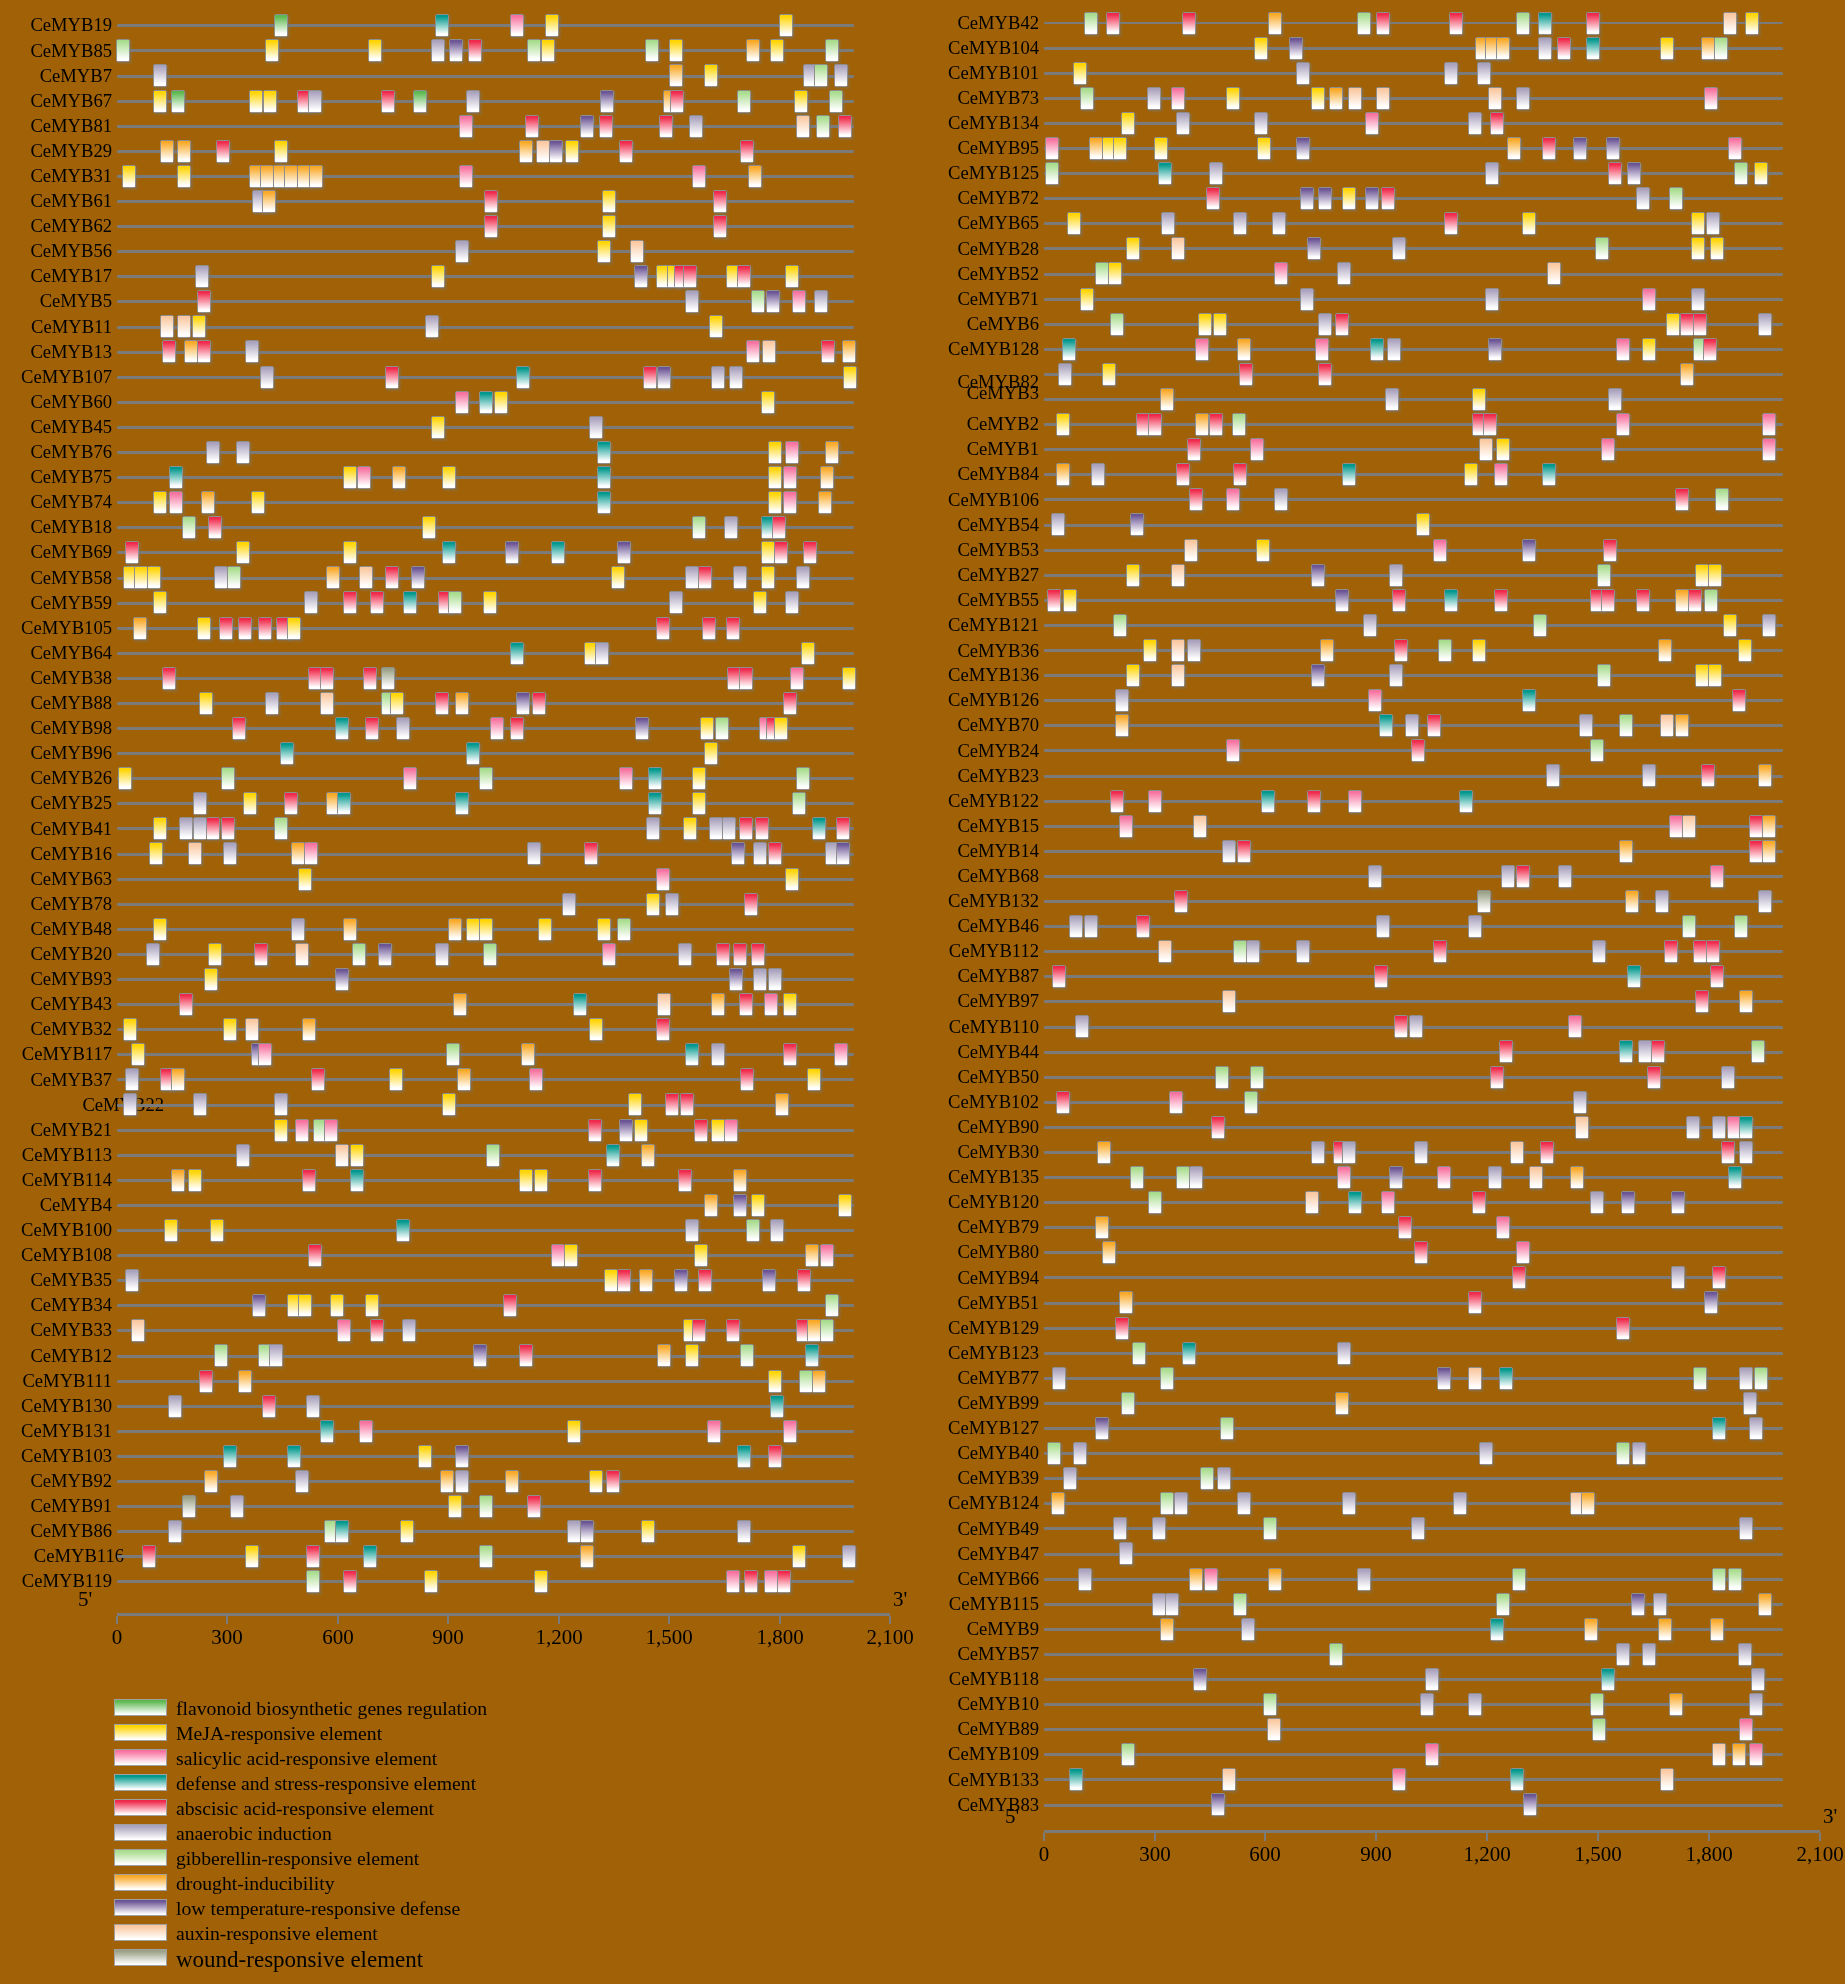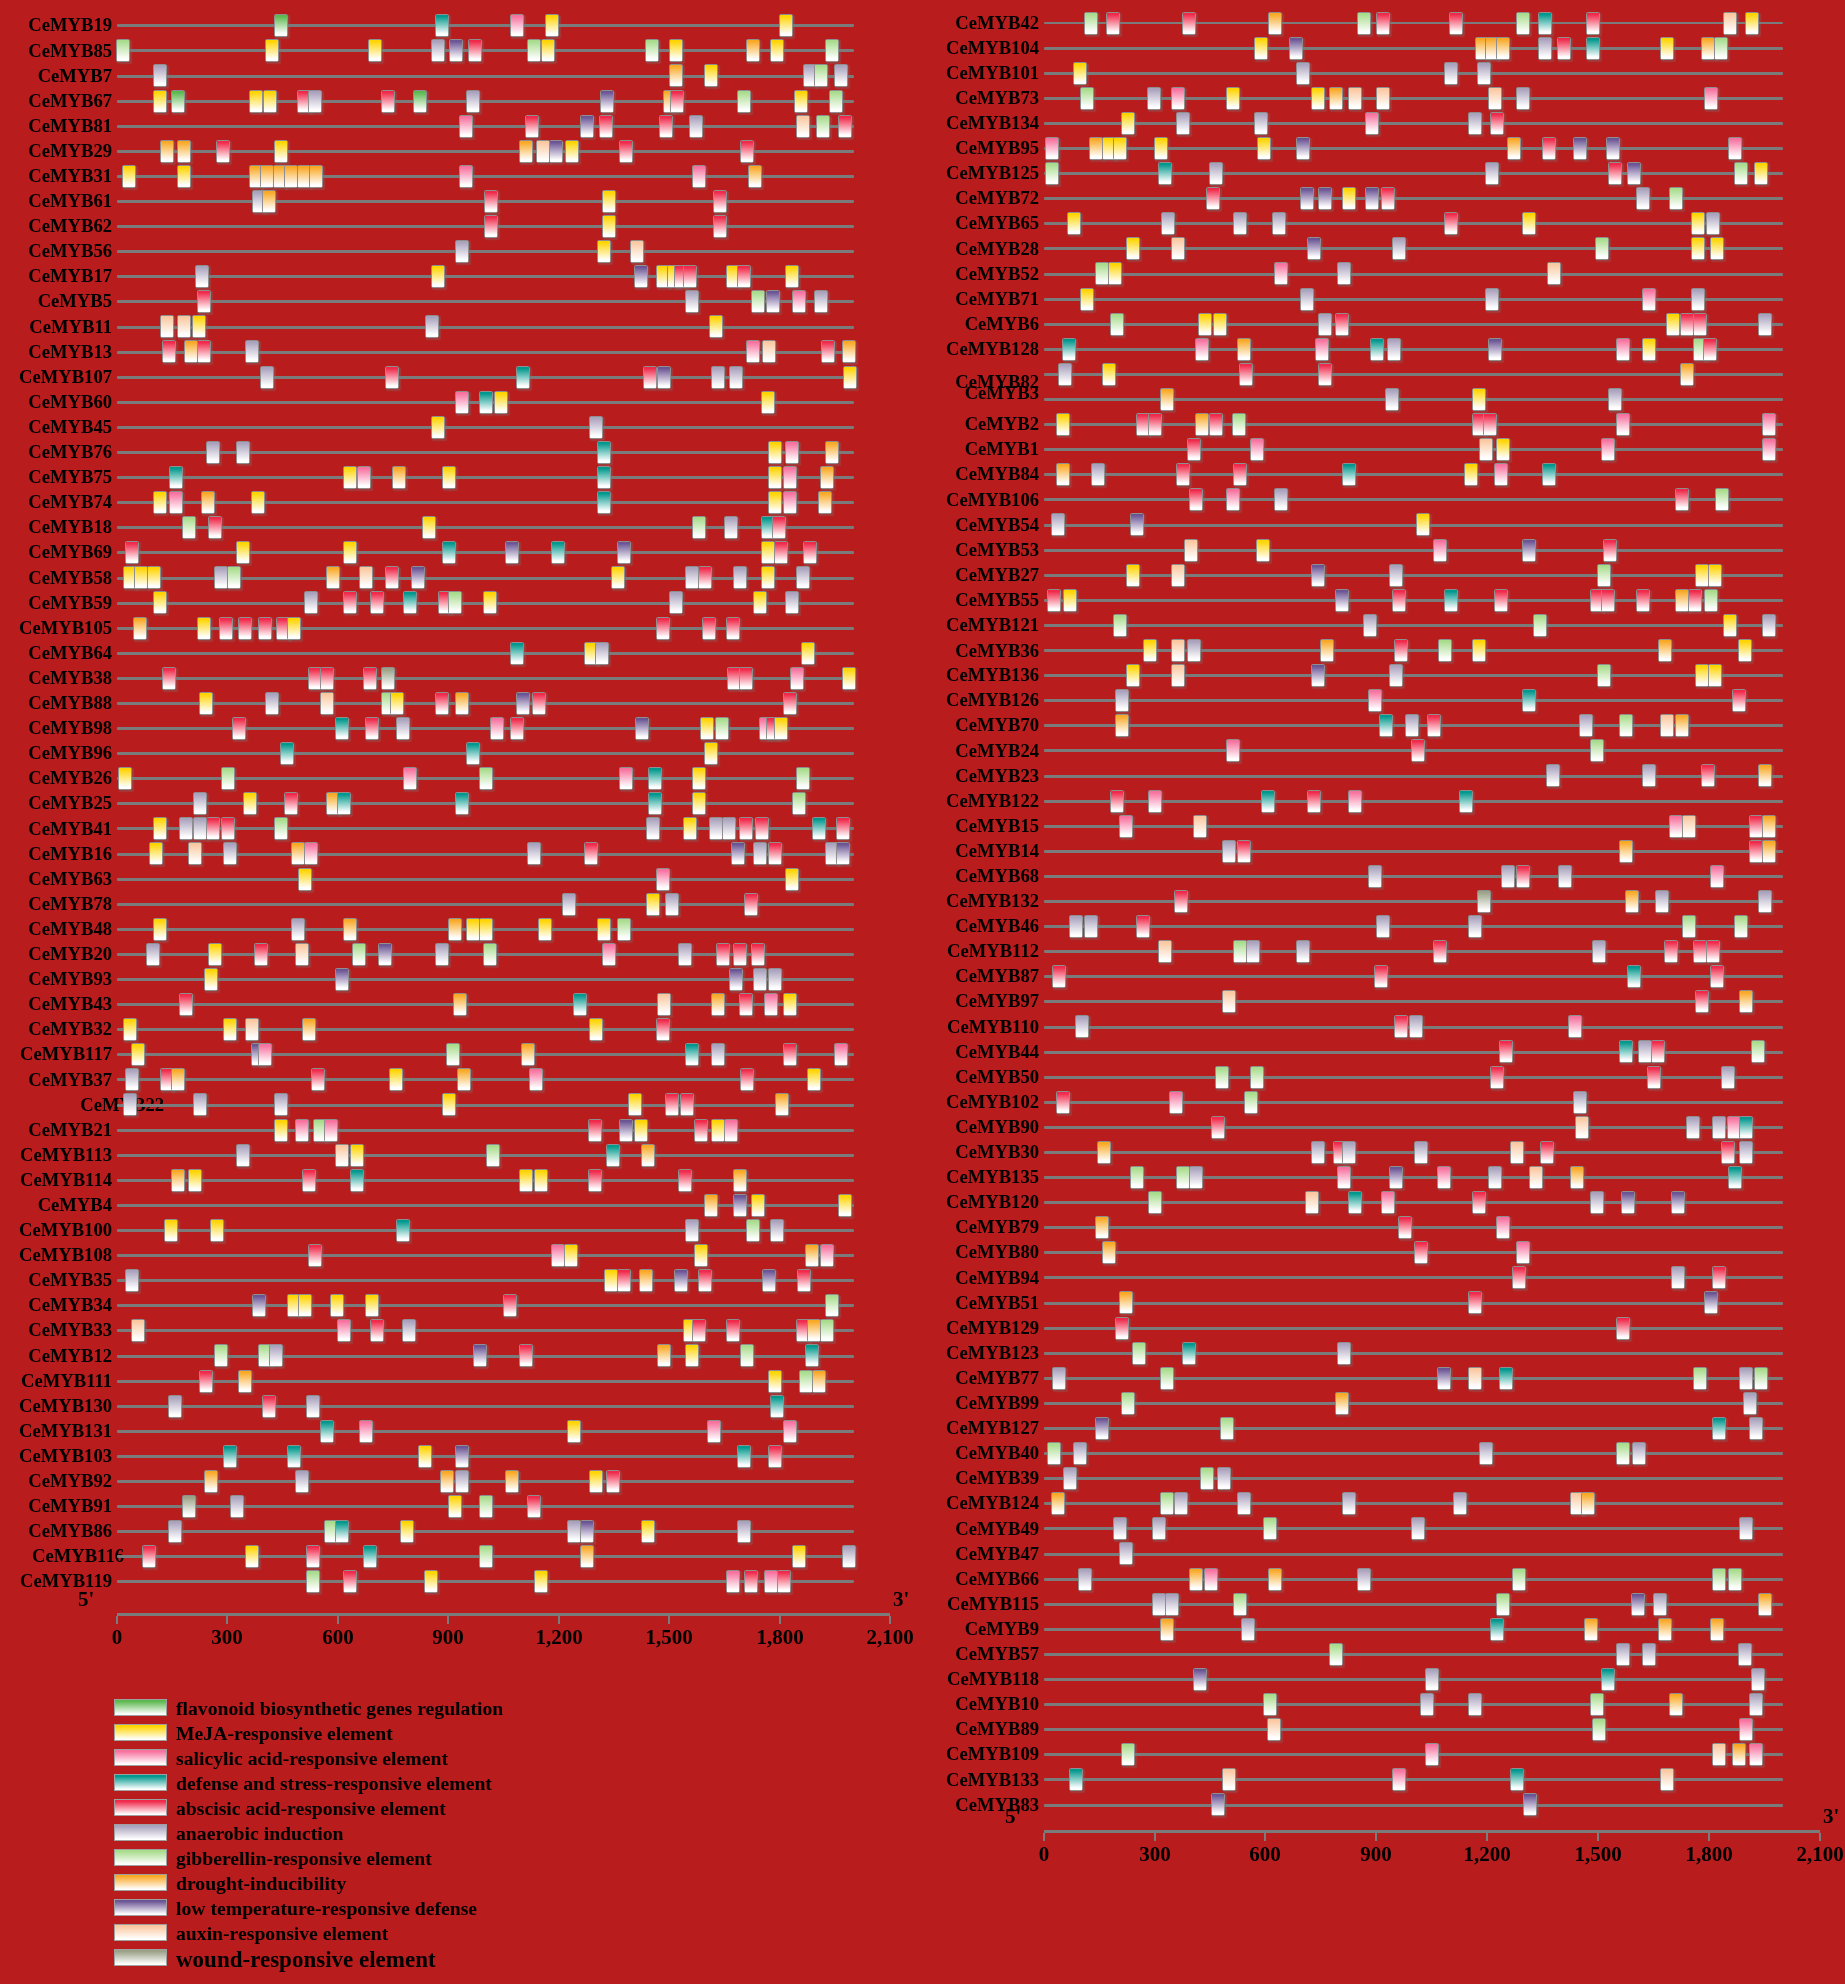--- a/index.html
+++ b/index.html
@@ -1,17 +1,17 @@
 <!DOCTYPE html>
 <html style="font-size:8.8px"><head>
 <meta charset="utf-8">
 <style>
   html,body{margin:0;padding:0;background:#ffffff;}
-  #figure{position:relative;width:1846px;height:1985px;background:#b91c1c;
-          font-family:"Liberation Serif","DejaVu Serif",serif;overflow:hidden;font-weight:bold;}
+  #figure{position:relative;width:1846px;height:1985px;background:#a16207;
+          font-family:"Liberation Serif","DejaVu Serif",serif;overflow:hidden;}
   .gene-label{position:absolute;text-align:right;font-size:18.6px;color:#000;white-space:nowrap;line-height:1;}
   .gene-line{position:absolute;background:#7b7b7b;height:2.7px;border-radius:1.1px;}
   .cis-box{position:absolute;width:12px;height:21px;border:1.1px solid #8f8f8f;border-radius:1.6px;
            box-shadow:1.1px 1.6px 1.6px rgba(120,120,120,0.35);}
   .axis-line{position:absolute;background:#7b7b7b;height:2.7px;}
   .axis-tick{position:absolute;background:#7b7b7b;width:1.6px;height:7.7px;}
   .axis-tick-label{position:absolute;width:88px;text-align:center;font-size:21px;color:#000;}
   .prime-label{position:absolute;font-size:21px;color:#000;}
   .legend-swatch{position:absolute;width:51px;height:15.3px;border:1.1px solid #a0a0a0;}
   .legend-label{position:absolute;font-size:19.7px;color:#000;white-space:nowrap;}

